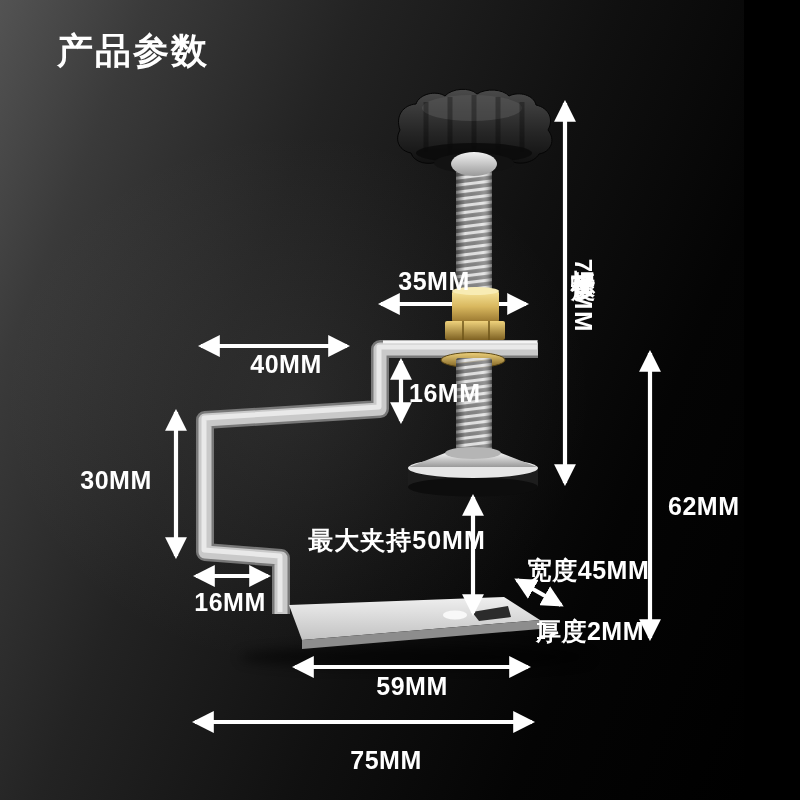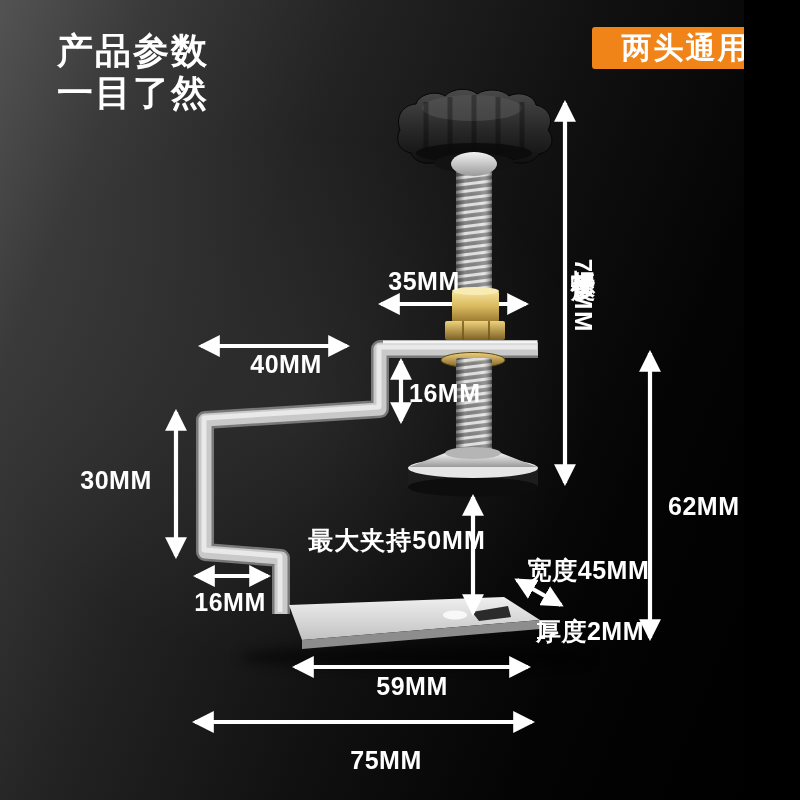--- a/index.html
+++ b/index.html
@@ -28,21 +28,21 @@
     color:#fff;font-weight:700;font-size:25px;white-space:nowrap;letter-spacing:0.5px;
   }
   .dim-left{transform:translate(0,-50%);}
   .dim-cjk{font-size:25px;letter-spacing:1px;}
   .dim-sm{font-size:25px;}
   .dim-vert{
     position:absolute;transform:translate(-50%,-50%);
     color:#fff;font-weight:700;font-size:24px;letter-spacing:2px;
     writing-mode:vertical-rl;white-space:nowrap;
   }
-  .l35{left:424px;top:281px;}
+  .l35{left:434px;top:281px;}
   .l40{left:286px;top:364px;}
   .l16t{left:409px;top:393px;}
   .l30{left:116px;top:480px;}
   .l16b{left:230px;top:602px;}
   .l50{left:397px;top:540px;text-align:right;}
   .l45{left:588px;top:570px;}
   .l2{left:590px;top:631px;}
   .l59{left:412px;top:686px;}
   .l75{left:386px;top:760px;}
   .l70{left:583px;top:292px;}
@@ -167,22 +167,20 @@
     <g>
       <rect x="452" y="291" width="47" height="31" rx="2" fill="url(#goldGrad)"></rect>
       <ellipse cx="475.5" cy="291" rx="23.5" ry="4" fill="#f8ecb4"></ellipse>
       <rect x="445" y="321" width="60" height="19" rx="2" fill="url(#goldGrad2)"></rect>
       <line x1="463" y1="321" x2="463" y2="340" stroke="#6e5518" stroke-width="1.5"></line>
       <line x1="489" y1="321" x2="489" y2="340" stroke="#6e5518" stroke-width="1.5"></line>
     </g>
   </svg>
 
   <div class="t1">产品参数</div>
-  <div class="t2">一目了然</div>
-  <div class="badge badge-right">两头通用</div>
 
   <div class="dim l35">35MM</div>
   <div class="dim l40">40MM</div>
   <div class="dim dim-left l16t">16MM</div>
   <div class="dim l30">30MM</div>
   <div class="dim l16b">16MM</div>
   <div class="dim dim-cjk l50">最大夹持50MM</div>
   <div class="dim dim-sm l45">宽度45MM</div>
   <div class="dim dim-sm l2">厚度2MM</div>
   <div class="dim l59">59MM</div>

